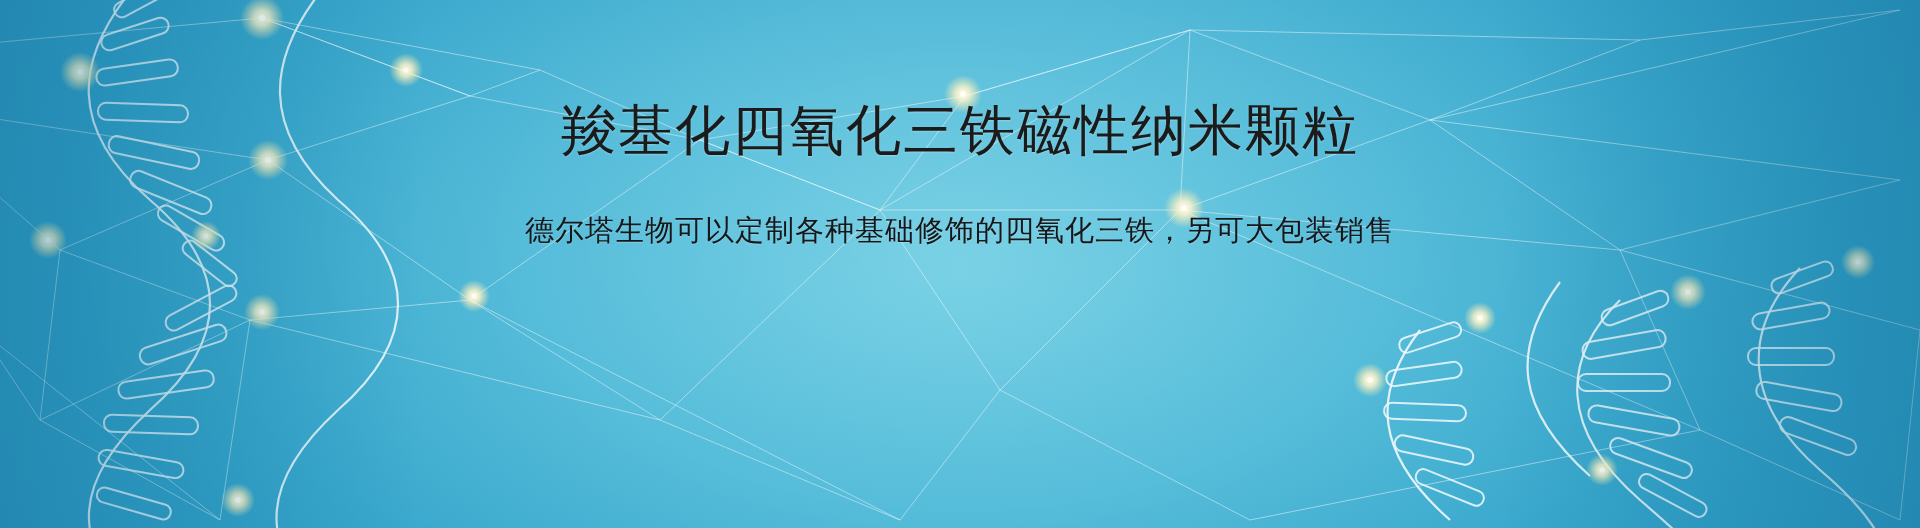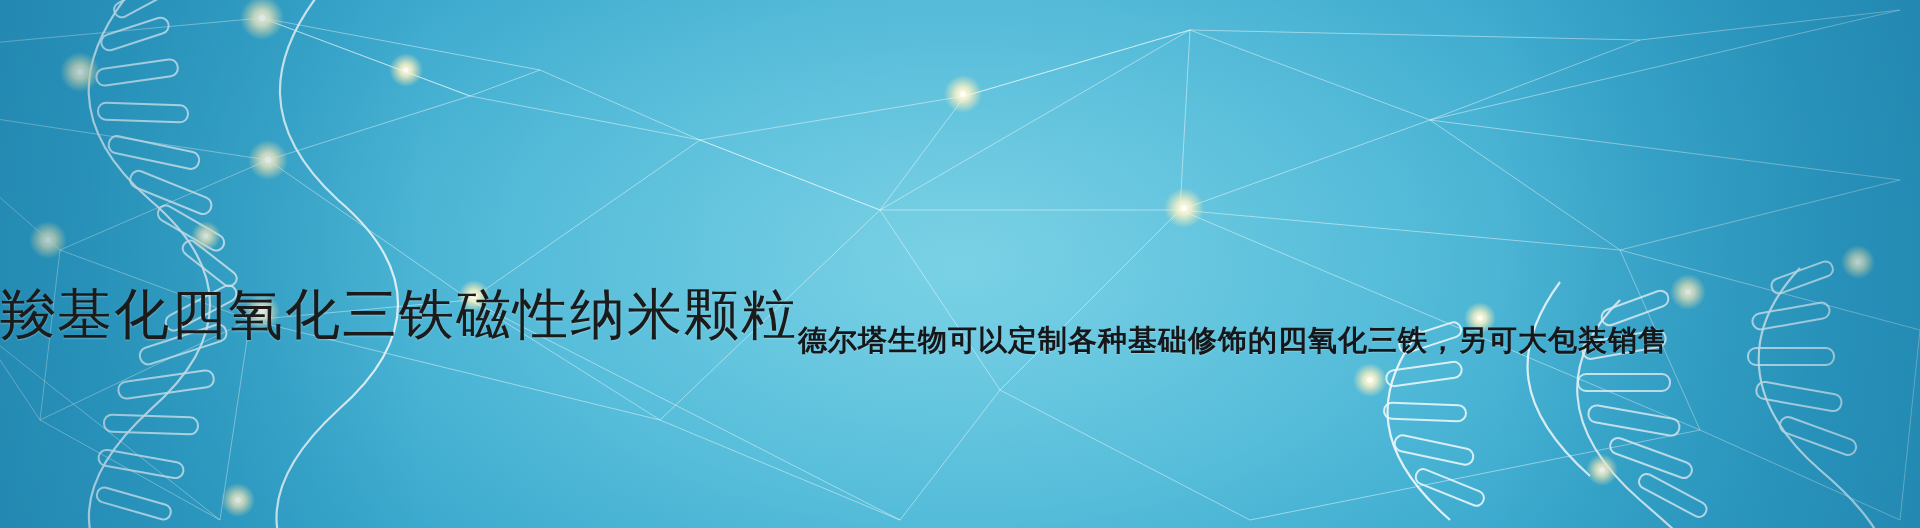--- a/index.html
+++ b/index.html
@@ -19,32 +19,32 @@
     background:
       linear-gradient(90deg, rgba(20,110,150,.38) 0%, rgba(20,110,150,0) 22%, rgba(20,110,150,0) 78%, rgba(20,110,150,.38) 100%),
       radial-gradient(ellipse 1500px 900px at 50% 45%, rgba(255,255,255,.18) 0%, rgba(255,255,255,0) 60%);
     pointer-events:none;
   }
   .art{position:absolute;inset:0;pointer-events:none;}
   .art svg{display:block;width:1920px;height:528px;}
 
   .content{
     position:absolute;left:0;top:0;width:1920px;height:528px;
-    display:flex;flex-direction:row;align-items:center;justify-content:flex-start;
+    display:flex;flex-direction:column;align-items:center;justify-content:flex-start;
     padding-top:100px;box-sizing:border-box;
   }
   .title{
     font-size:55px;line-height:1.1;color:#1b1b1b;font-weight:400;
     letter-spacing:2px;
     text-shadow:0 1px 2px rgba(255,255,255,.25);
     margin:0;white-space:nowrap;
   }
   .subtitle{
     margin:52px 0 0 0;
-    font-size:29px;line-height:1.2;color:#15171a;font-weight:bold;
+    font-size:29px;line-height:1.2;color:#15171a;font-weight:normal;
     letter-spacing:1px;white-space:nowrap;
     text-shadow:0 1px 1px rgba(255,255,255,.2);
   }
 </style>
 </head>
 <body>
 
 <div class="banner">
 
   <div class="art">

